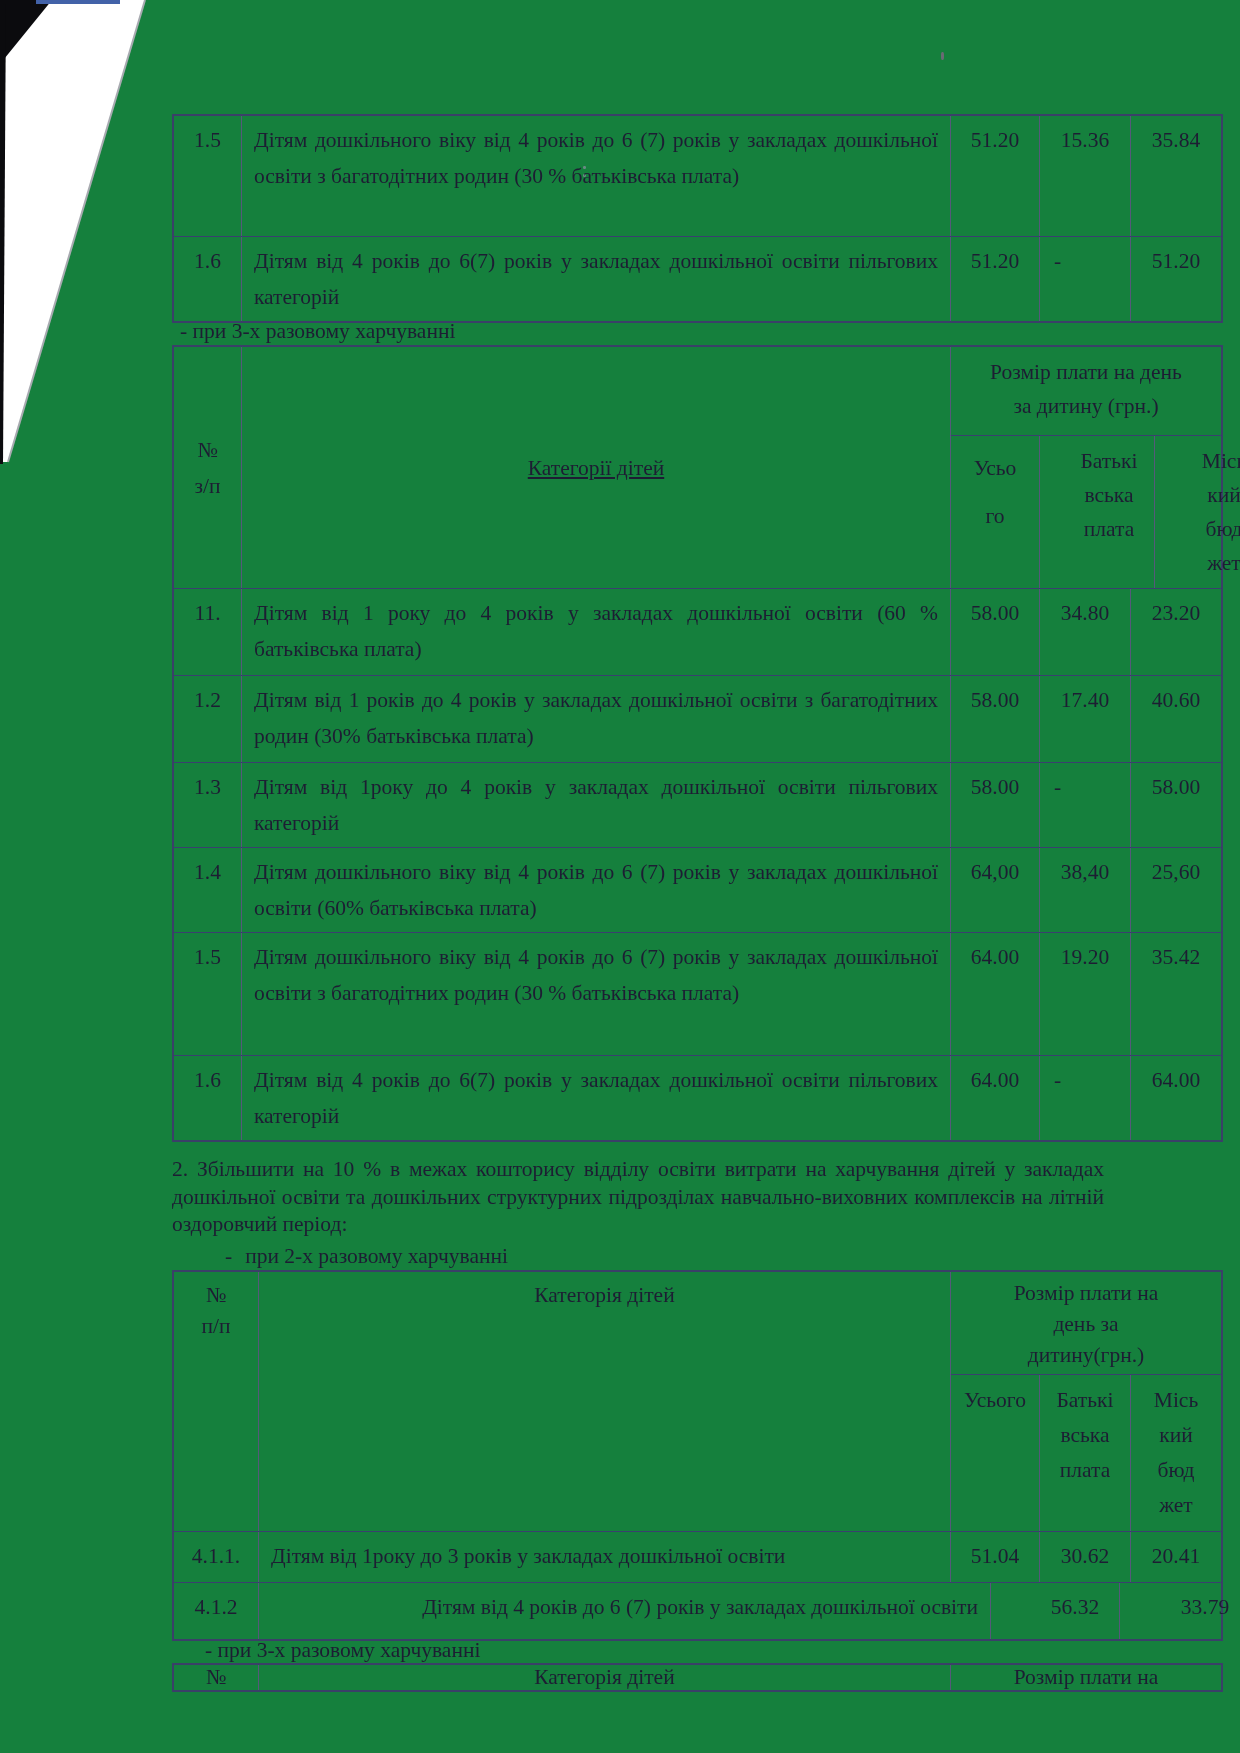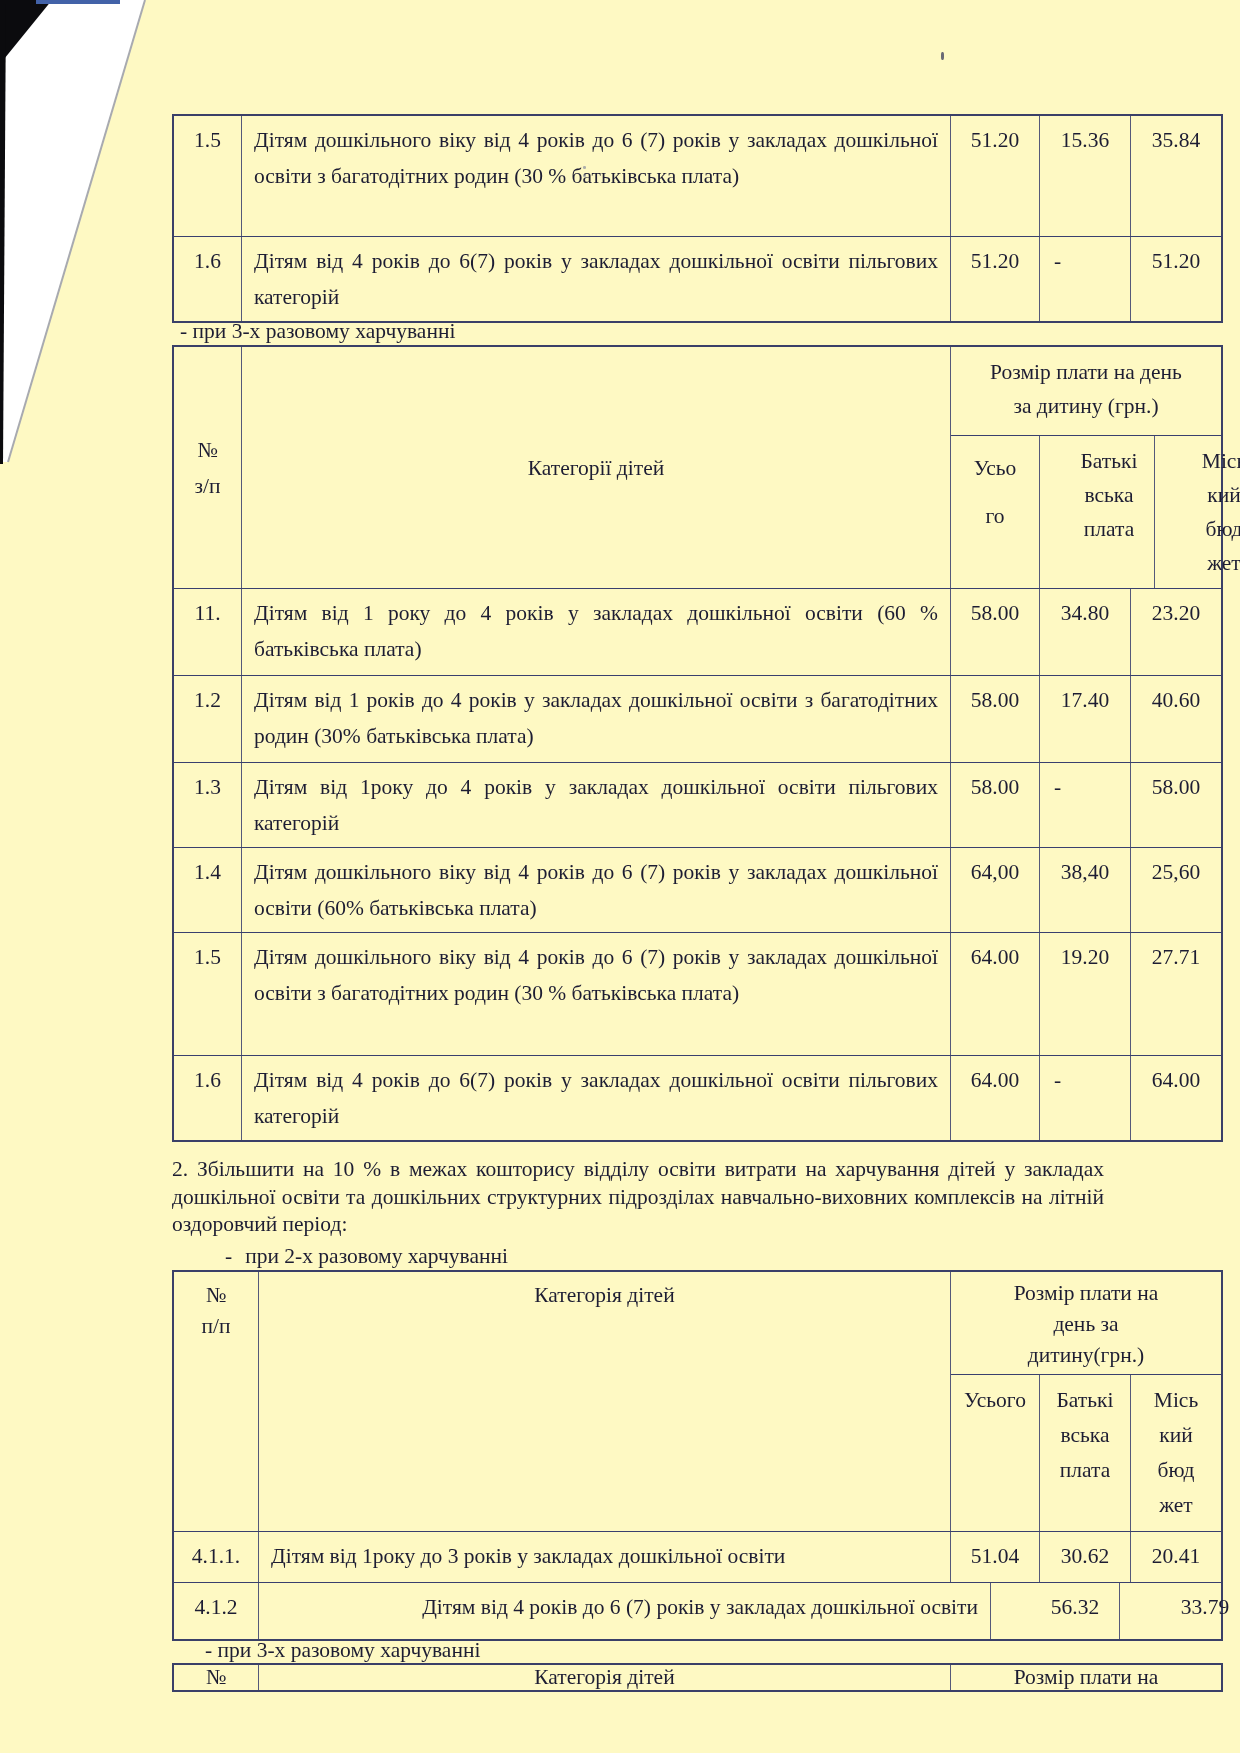--- a/index.html
+++ b/index.html
@@ -1,16 +1,16 @@
 <!DOCTYPE html>
 <html><head>
 <meta charset="utf-8">
 <style>
   html,body{margin:0;padding:0;background:#e8e8e8;}
-  .page{position:relative;width:1240px;height:1753px;background:#fef9c3;overflow:hidden;
+  .page{position:relative;width:1240px;height:1753px;background:#15803d;overflow:hidden;
         font-family:"Liberation Serif", serif;color:#1d1d33;font-size:21.5px;}
   .pre{white-space:pre-line;}
   
   .tbl{position:absolute;left:172px;width:1051px;border:2px solid #3a4068;box-sizing:border-box;background:transparent;}
   .trow{display:flex;border-bottom:1.6px solid #39406e;align-items:stretch;}
   .trow:last-child{border-bottom:none;}
   .cell{box-sizing:border-box;border-right:1.3px solid #55597a;padding:6px 12px;line-height:36px;}
   .cell:last-child{border-right:none;}
   .c-num{width:68px;flex:none;text-align:center;padding:6px 3px;}
   .c-num-w{width:85px;flex:none;text-align:center;padding:6px 3px;}
@@ -75,21 +75,21 @@
       <div class="cell c-val3">51.20</div>
     </div>
   </div>
 
   <div class="label" style="top:318px;left:180px;">- при 3-х разовому харчуванні</div>
 
   <div class="tbl t2" style="top:345px;">
     <div class="hdr">
       <div class="cell c-num pre center-v">№
 з/п</div>
-      <div class="cell c-cat center-v" style="text-align:center;">Категорії дітей</div>
+      <div class="cell c-cat center-v" style="text-align:center;text-decoration:underline;">Категорії дітей</div>
       <div class="h-group-col">
         <div class="h-group pre">Розмір плати на день
 за дитину (грн.)</div>
         <div class="h-sub">
           <div class="cell c-val pre sub-total">Усьо
 го</div>
           <div class="cell c-val2 pre">Батькі
 вська
 плата</div>
           <div class="cell c-val3 pre">Місь
@@ -125,21 +125,21 @@
       <div class="cell c-cat">Дітям дошкільного віку від 4 років до 6 (7) років у закладах дошкільної освіти (60% батьківська плата)</div>
       <div class="cell c-val">64,00</div>
       <div class="cell c-val2">38,40</div>
       <div class="cell c-val3">25,60</div>
     </div>
     <div class="trow" style="min-height:122px;">
       <div class="cell c-num">1.5</div>
       <div class="cell c-cat">Дітям дошкільного віку від 4 років до 6 (7) років у закладах дошкільної освіти з багатодітних родин (30 % батьківська плата)</div>
       <div class="cell c-val">64.00</div>
       <div class="cell c-val2">19.20</div>
-      <div class="cell c-val3">27.71</div>
+      <div class="cell c-val3">35.42</div>
     </div>
     <div class="trow" style="min-height:75px;">
       <div class="cell c-num">1.6</div>
       <div class="cell c-cat">Дітям від 4 років до 6(7) років у закладах дошкільної освіти пільгових категорій</div>
       <div class="cell c-val">64.00</div>
       <div class="cell c-val2 dash">-</div>
       <div class="cell c-val3">64.00</div>
     </div>
   </div>
 

